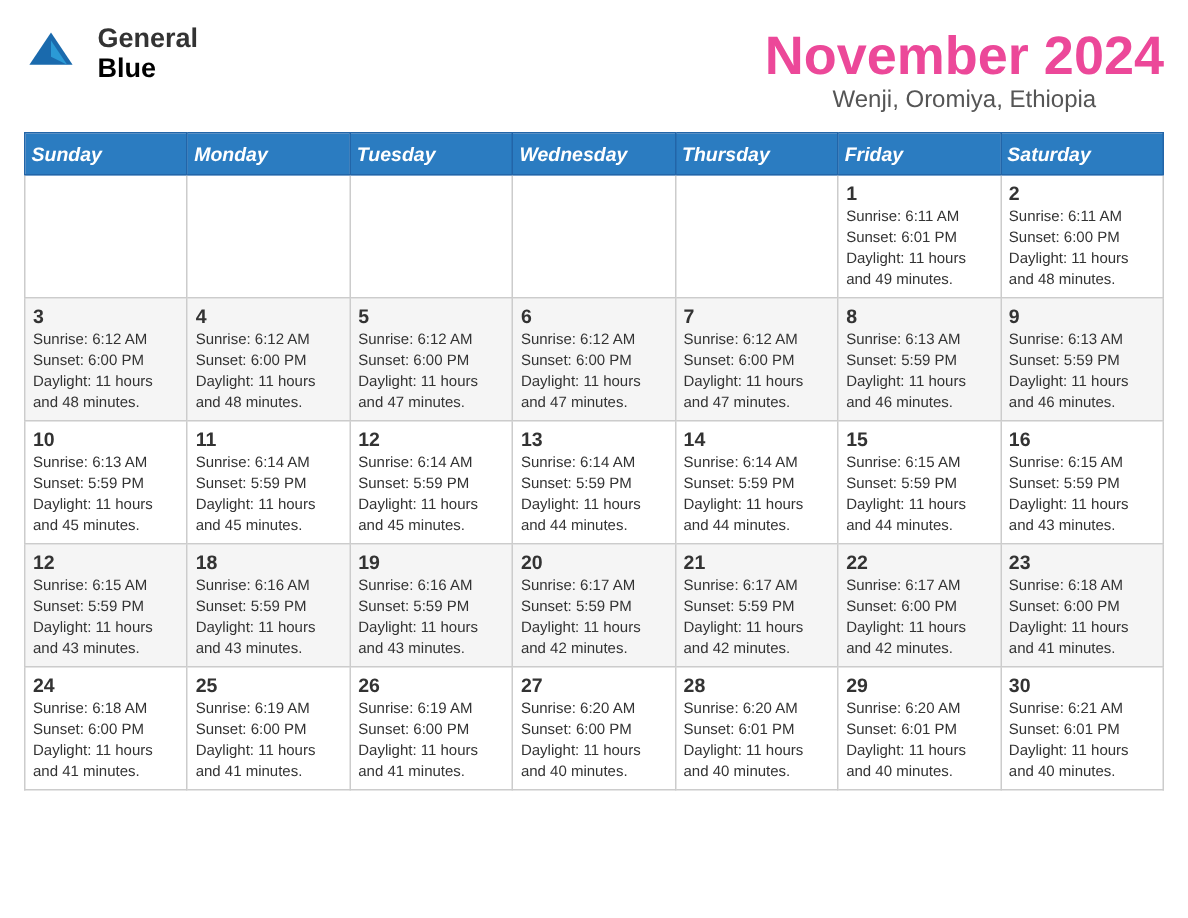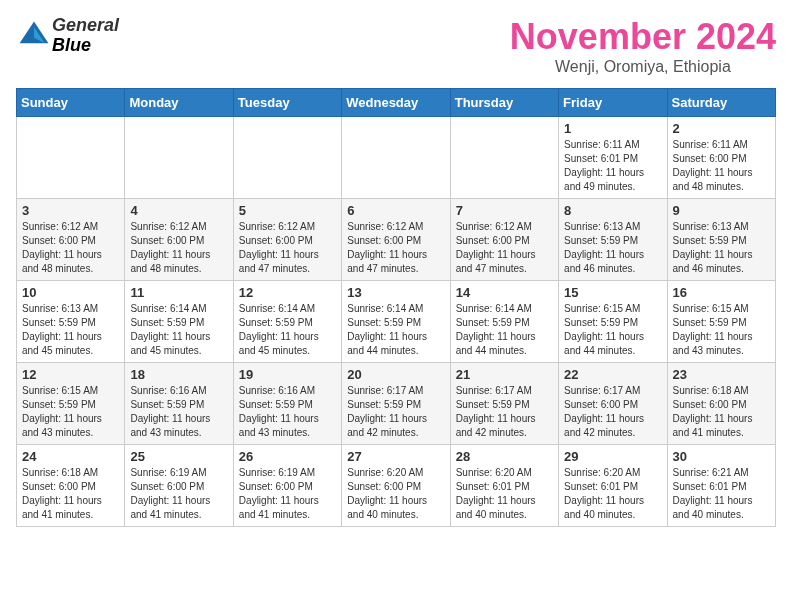--- a/index.html
+++ b/index.html
@@ -12,22 +12,21 @@
     }
     .header {
       display: flex;
       justify-content: space-between;
       align-items: flex-start;
       margin-bottom: 12px;
     }
     .logo {
       display: flex;
       align-items: center;
-      gap: 0;
-      font-style: italic;
+      gap: 13px;
     }
     .logo-text {
       display: flex;
       flex-direction: column;
       line-height: 1.1;
     }
     .logo-general {
       font-size: 18px;
       font-weight: bold;
       color: #333;
@@ -60,20 +59,21 @@
       border: 1px solid #ccc;
     }
     .calendar th {
       background-color: #2b7cc1;
       color: #fff;
       font-size: 13px;
       padding: 6px 4px;
       text-align: left;
       border: 1px solid #2265a8;
       font-weight: bold;
+      font-style: italic;
     }
     .calendar td {
       border: 1px solid #ccc;
       vertical-align: top;
       padding: 4px 5px;
       font-size: 10.5px;
       color: #333;
       background: #fff;
       width: 108px;
       min-height: 80px;

